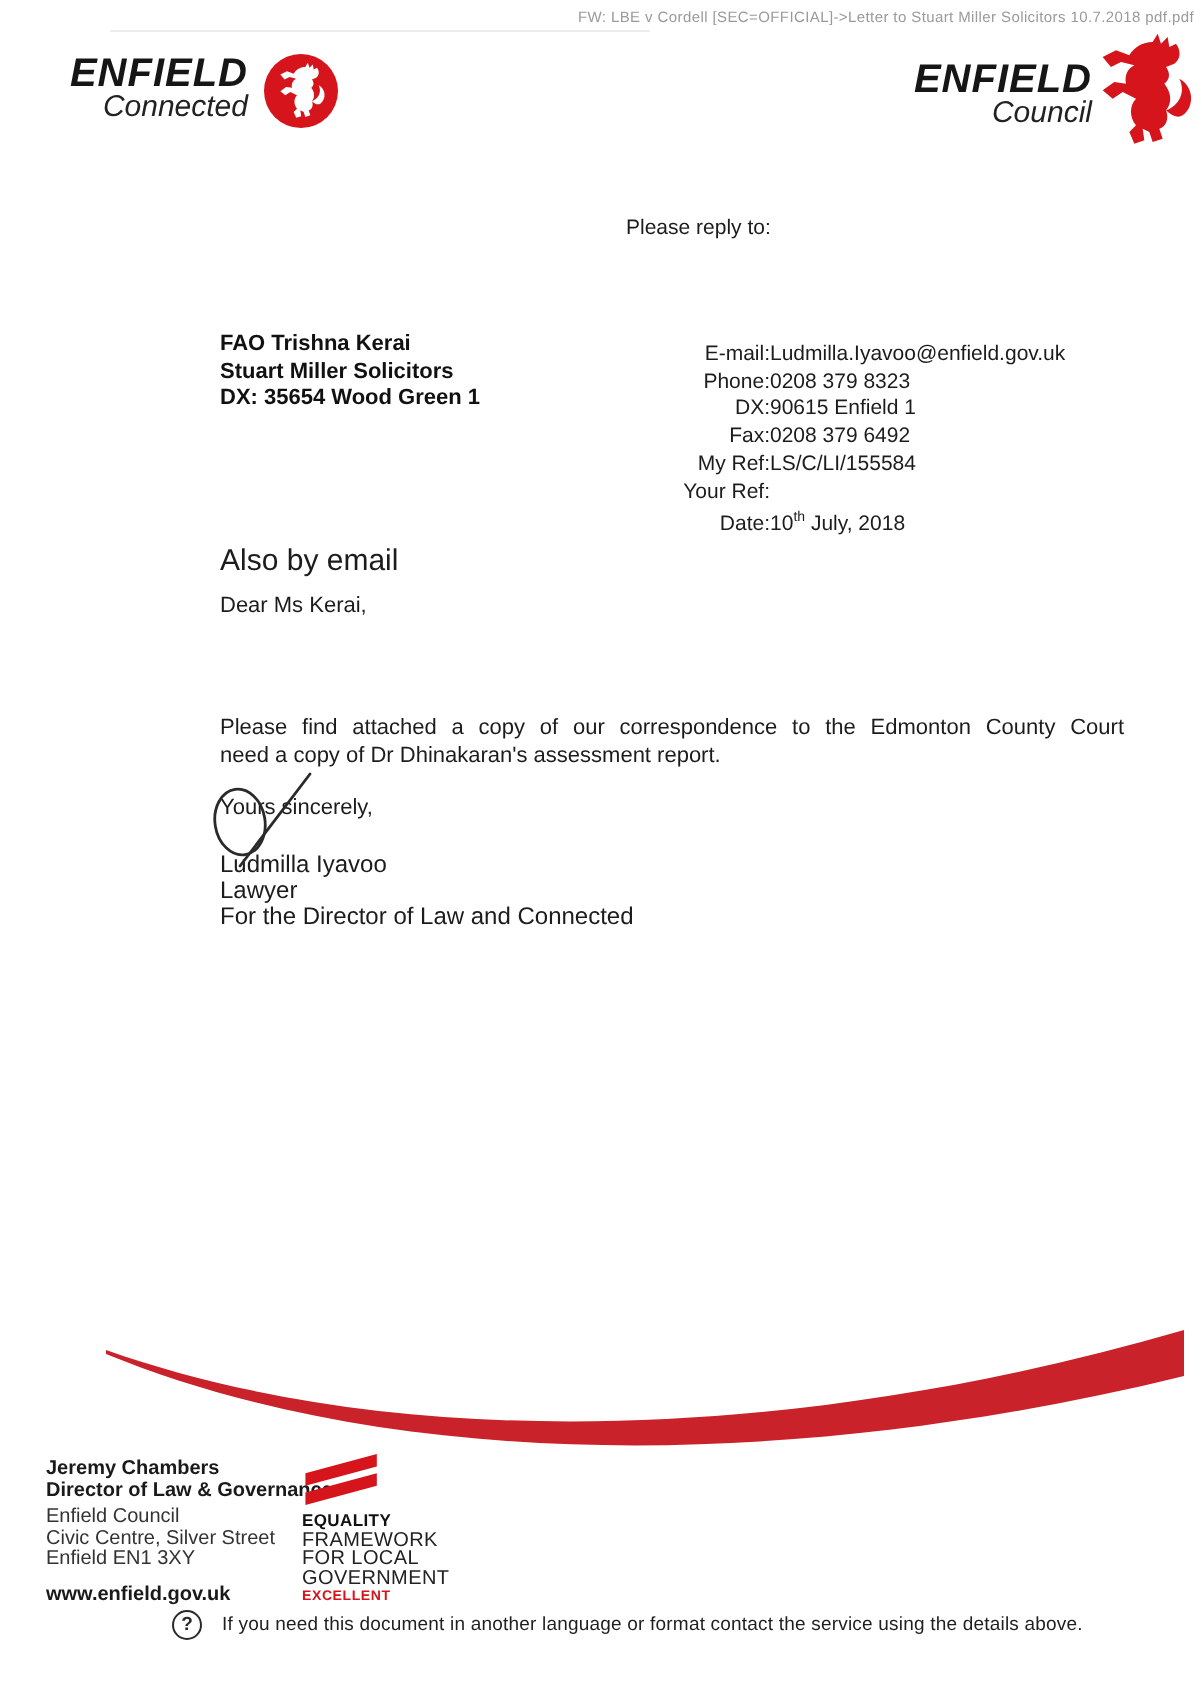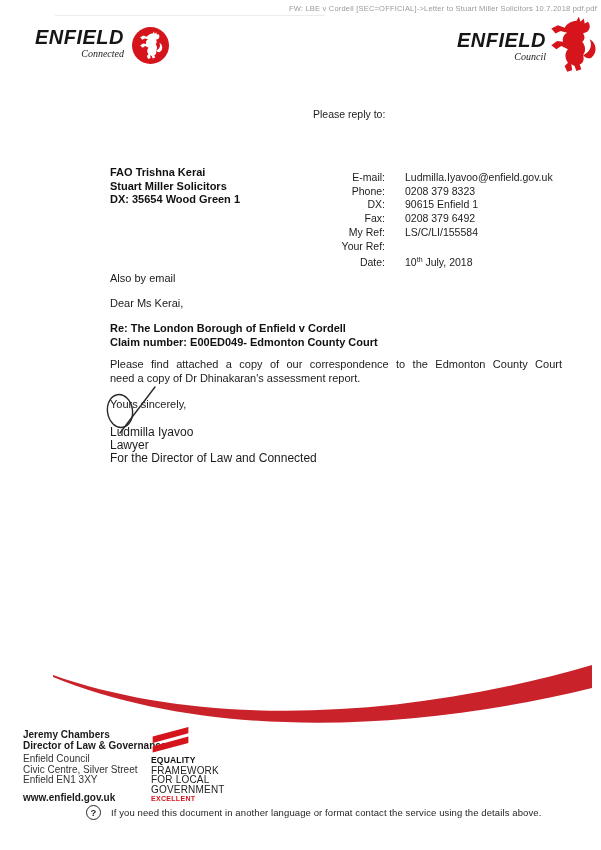--- a/index.html
+++ b/index.html
@@ -14,44 +14,44 @@
   #page{position:relative;width:601px;height:850px;background:#fff;overflow:hidden;padding-left:13px;}
 
   .filename{position:absolute;top:4px;right:4px;font-size:7.5px;color:var(--header-gray);letter-spacing:.2px;}
 
   .scan-line{position:absolute;left:55px;top:15px;width:270px;height:1px;background:#ececea;}
 
   
   .logo-connected{position:absolute;left:30px;top:27px;display:flex;align-items:flex-start;}
   .logo-connected .txt{width:94px;text-align:right;}
   .logo-title{font-size:20px;font-weight:bold;font-style:italic;letter-spacing:.5px;color:#161616;line-height:20px;}
-  .logo-sub{font-size:10px;font-style:italic;color:#222;line-height:13px;font-family:Liberation Serif, serif;}
+  .logo-sub{font-size:15px;font-style:italic;color:#222;line-height:13px;}
   .logo-circle{width:37px;height:37px;border-radius:50%;background:var(--brand-red);margin-left:8px;display:flex;align-items:center;justify-content:center;}
   .logo-circle svg{width:26px;height:30px;}
 
   .logo-council{position:absolute;left:448px;top:30px;display:flex;align-items:flex-start;}
   .logo-council .txt{width:98px;text-align:right;position:relative;z-index:2;}
   .logo-council svg.lion{position:absolute;left:97px;top:-14px;width:56px;height:60px;}
 
   
   .replyto-label{position:absolute;left:313px;top:108px;font-size:10.5px;text-align:center;}
   .replyto-lines{position:absolute;left:420px;top:108px;font-size:10.5px;line-height:13px;white-space:pre;}
 
   
   .recipient{position:absolute;left:110px;top:166px;font-size:11px;font-weight:bold;line-height:13.5px;color:#111;}
 
   
   .contact{position:absolute;left:255px;top:171px;font-size:10.5px;}
   .contact .row{display:flex;line-height:13.7px;}
   .contact .lab{width:130px;text-align:right;}
-  .contact .val{margin-left:20px;white-space:pre;}
+  .contact .val{margin-left:0;white-space:pre;}
   .contact .row.date{margin-top:3px;}
   .contact sup{font-size:7px;vertical-align:super;line-height:0;}
 
-  .also-email{position:absolute;left:110px;top:272px;font-size:11px;}
+  .also-email{position:absolute;left:110px;top:272px;font-size:15px;}
   .salutation{position:absolute;left:110px;top:297px;font-size:11px;}
   .subject{position:absolute;left:110px;top:322px;font-size:11px;font-weight:bold;line-height:13.5px;color:#111;}
   .bodytext{position:absolute;left:110px;top:358px;width:452px;font-size:11px;line-height:13.5px;}
   .bodytext .l1{text-align:justify;text-align-last:justify;}
   .closing{position:absolute;left:110px;top:398px;font-size:11px;}
   .signature-svg{position:absolute;left:100px;top:386px;width:60px;height:52px;z-index:3;}
   .signatory{position:absolute;left:110px;top:426px;font-size:12px;line-height:13px;}
 
   
   .swoosh{position:absolute;left:0;top:655px;width:601px;height:84px;}
@@ -136,24 +136,20 @@
       <span class="val"></span>
     </div>
     <div class="row date">
       <span class="lab">Date:</span>
       <span class="val"><span>10</span><sup>th</sup><span> July, 2018</span></span>
     </div>
   </div>
 
   <div class="also-email">Also by email</div>
   <div class="salutation">Dear Ms Kerai,</div>
-  <div class="subject">
-    <div>Re: The London Borough of Enfield v Cordell</div>
-    <div>Claim number: E00ED049- Edmonton County Court</div>
-  </div>
   <div class="bodytext">
     <div class="l1">Please find attached a copy of our correspondence to the Edmonton County Court</div>
     <div>need a copy of Dr Dhinakaran's assessment report.</div>
   </div>
   <div class="closing">Yours sincerely,</div>
 
   <svg class="signature-svg" viewBox="0 0 60 52">
     <ellipse cx="20" cy="25" rx="12.5" ry="16.5" transform="rotate(-9 20 25)" fill="none" stroke="#2a2a2a" stroke-width="1.4"></ellipse>
     <path d="M55,1 L20,47" fill="none" stroke="#2a2a2a" stroke-width="1.4" stroke-linecap="round"></path>
   </svg>

